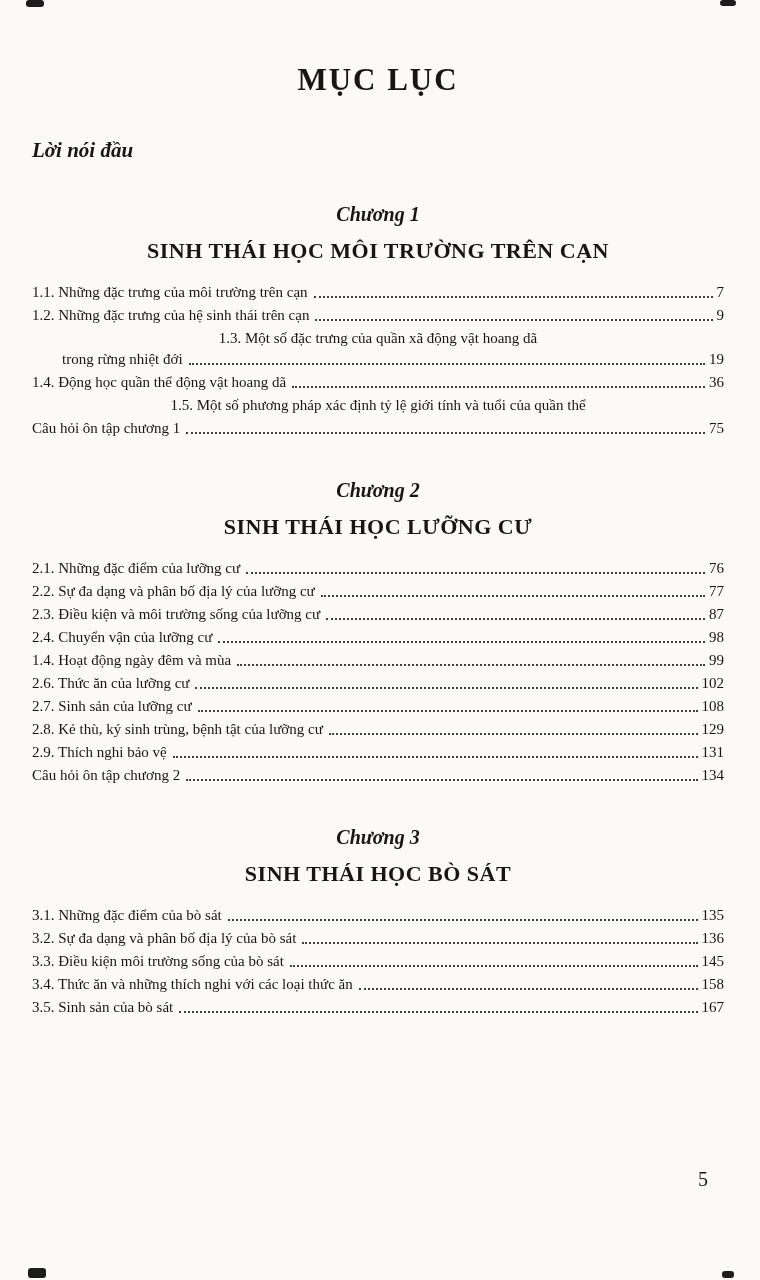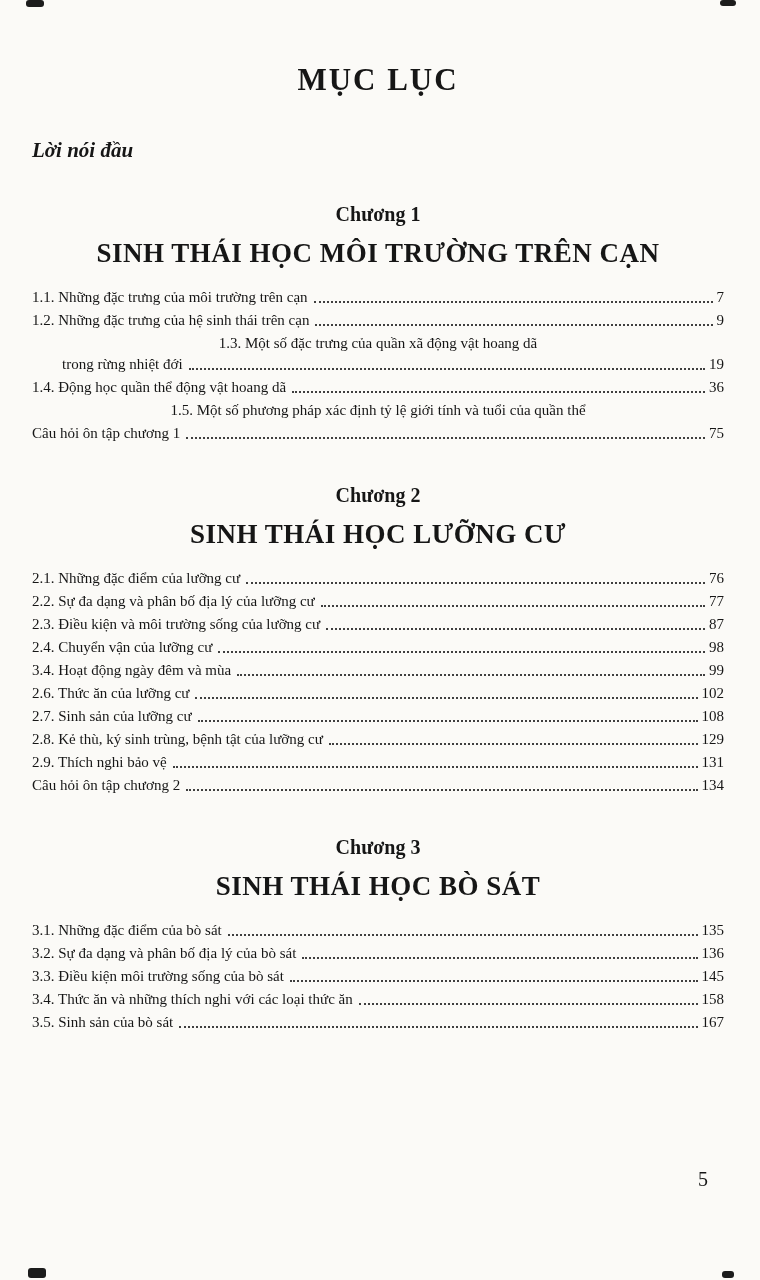--- a/index.html
+++ b/index.html
@@ -26,26 +26,27 @@
   .preface {
     font-size: 21px;
     font-weight: bold;
     font-style: italic;
     margin: 0 0 4px 0;
   }
   .chapter { margin-top: 40px; }
   .chapter-label {
     text-align: center;
     font-weight: bold;
+    font-style: italic;
     font-size: 20px;
   }
   .chapter-title {
     text-align: center;
     font-weight: bold;
-    font-size: 27px;
+    font-size: 22px;
     letter-spacing: 0.5px;
     margin: 12px 0 18px 0;
   }
   .entries { font-size: 15px; }
   .toc-entry { margin-bottom: 2px; }
   .entry-first { line-height: 1.4; text-align: center; }
   .entry-line {
     display: flex;
     align-items: flex-end;
     line-height: 1.4;
@@ -163,21 +164,21 @@
 
     <div class="entry-line">
       <span class="entry-main">2.4. Chuyển vận của lưỡng cư</span>
       <span class="leader"></span>
       <span class="entry-page">98</span>
     </div>
   </div>
           <div class="toc-entry">
 
     <div class="entry-line">
-      <span class="entry-main">3.4. Hoạt động ngày đêm và mùa</span>
+      <span class="entry-main">1.4. Hoạt động ngày đêm và mùa</span>
       <span class="leader"></span>
       <span class="entry-page">99</span>
     </div>
   </div>
           <div class="toc-entry">
 
     <div class="entry-line">
       <span class="entry-main">2.6. Thức ăn của lưỡng cư</span>
       <span class="leader"></span>
       <span class="entry-page">102</span>

